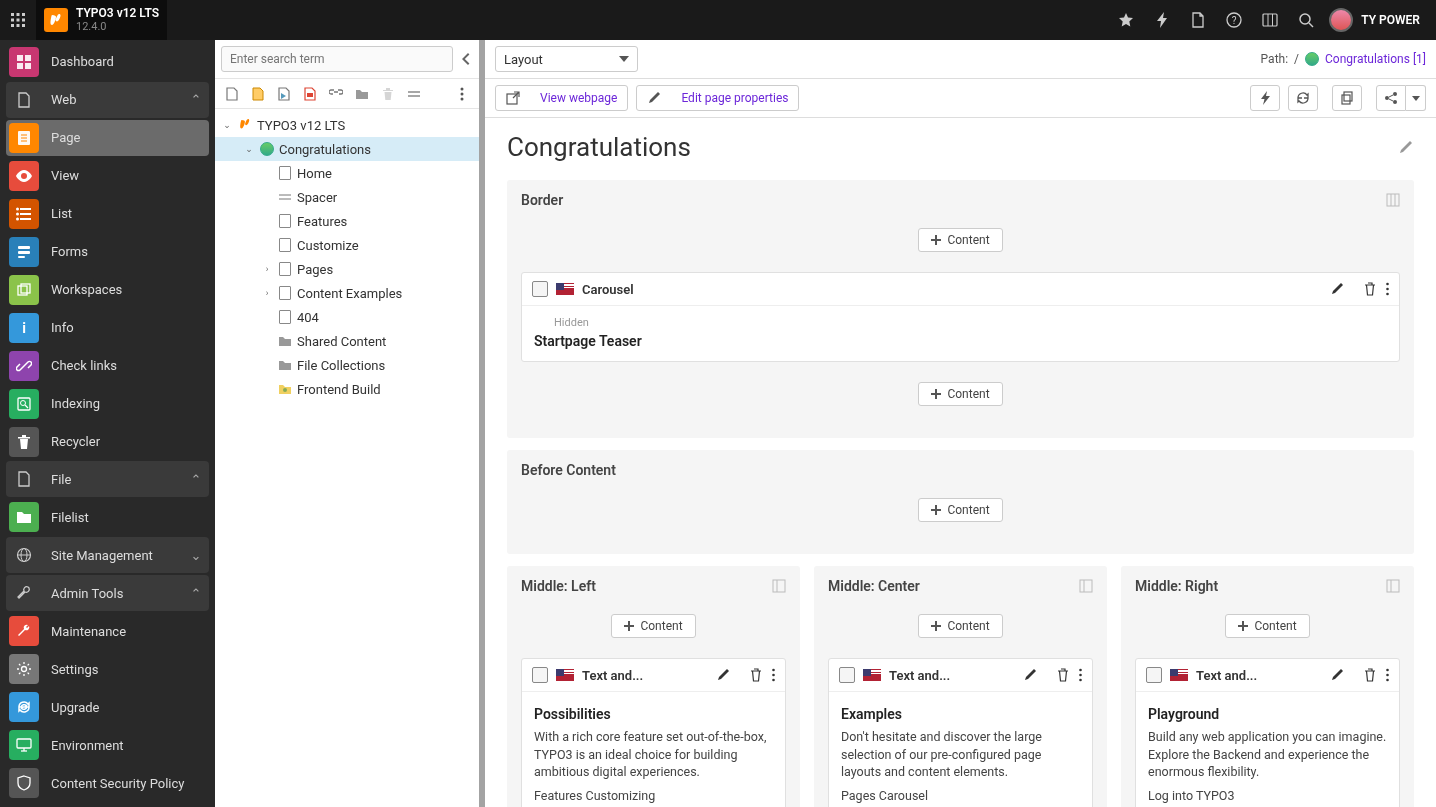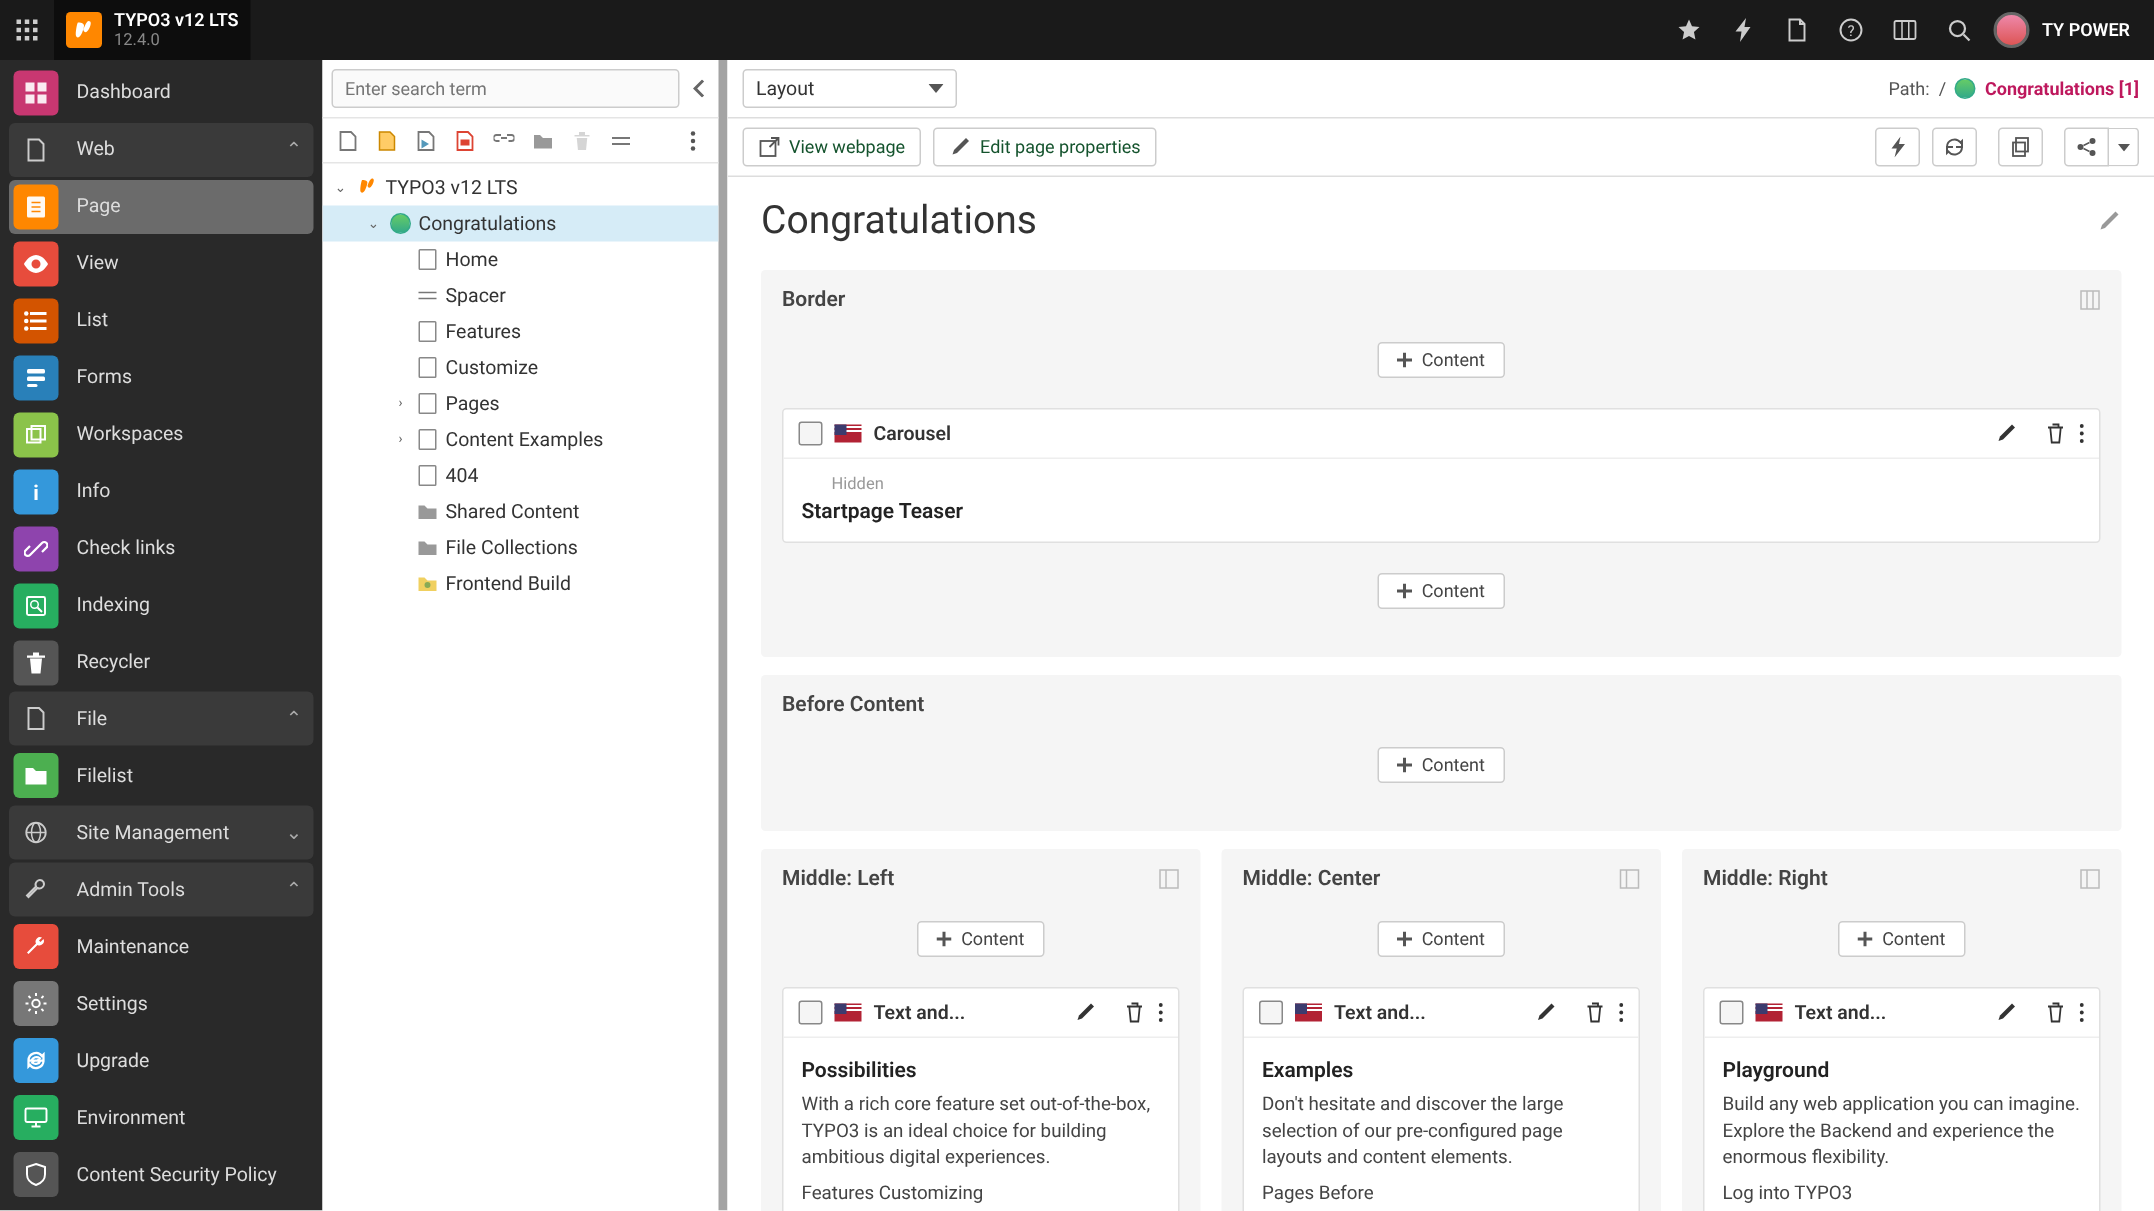--- a/index.html
+++ b/index.html
@@ -71,24 +71,24 @@
 .folder-icon { color: #999; }
 .page-icon-mini { width: 12px; height: 14px; border: 1px solid #888; border-radius: 1px; background: #fff; }
 
 
 .content { flex: 1; display: flex; flex-direction: column; overflow: hidden; background: #fff; }
 .content-top1 { display: flex; align-items: center; padding: 6px 10px; border-bottom: 1px solid #ddd; }
 .layout-select { width: 143px; height: 26px; border: 1px solid #ccc; border-radius: 3px; padding: 0 8px; display: flex; align-items: center; justify-content: space-between; cursor: pointer; font-size: 13px; background: #fff; }
 .content-top1 .spacer { flex: 1; }
 .path-crumb { font-size: 12px; color: #555; display: flex; align-items: center; gap: 6px; }
 .path-crumb .globe { width: 14px; height: 14px; }
-.path-crumb .page-name { font-weight: 700; color: #be185d; }
+.path-crumb .page-name { font-weight: 400; color: #6d28d9; }
 
 .content-top2 { display: flex; align-items: center; padding: 6px 10px; border-bottom: 1px solid #ddd; gap: 8px; }
-.btn { height: 26px; border: 1px solid #ccc; border-radius: 3px; background: #fff; display: flex; align-items: center; padding: 0 10px; gap: 6px; font-size: 12px; cursor: pointer; color: #14532d; }
+.btn { height: 26px; border: 1px solid #ccc; border-radius: 3px; background: #fff; display: flex; align-items: center; padding: 0 10px; gap: 20px; font-size: 12px; cursor: pointer; color: #6d28d9; }
 .btn-icon-only { width: 30px; padding: 0; justify-content: center; }
 .btn-group { display: flex; }
 .btn-group .btn { border-radius: 0; }
 .btn-group .btn:first-child { border-radius: 3px 0 0 3px; }
 .btn-group .btn:last-child { border-radius: 0 3px 3px 0; border-left: none; }
 
 .content-body { flex: 1; overflow-y: auto; padding: 14px 22px; }
 .page-h1 { font-size: 26px; font-weight: 400; margin-bottom: 18px; display: flex; align-items: center; }
 .page-h1 .edit-pencil { margin-left: auto; color: #888; cursor: pointer; }
 
@@ -812,21 +812,21 @@
                       <circle cx="1.5" cy="2" r="1.3" fill="#333"></circle>
                       <circle cx="1.5" cy="7" r="1.3" fill="#333"></circle>
                       <circle cx="1.5" cy="12" r="1.3" fill="#333"></circle>
                     </svg>
                   </span>
               </div>
             </div>
             <div class="ce-body">
               <div class="ce-subtitle">Examples</div>
               <p>Don't hesitate and discover the large selection of our pre-configured page layouts and content elements.</p>
-              <p>Pages Before</p>
+              <p>Pages Carousel</p>
             </div>
           </div>
           <div class="add-content-row">
               <div class="add-content-btn">
                 <svg width="10" height="10" viewBox="0 0 10 10">
                   <path fill="#555" d="M4 0h2v4h4v2H6v4H4V6H0V4h4z"></path>
                 </svg>
                 <span>Content</span>
               </div>
             </div>

